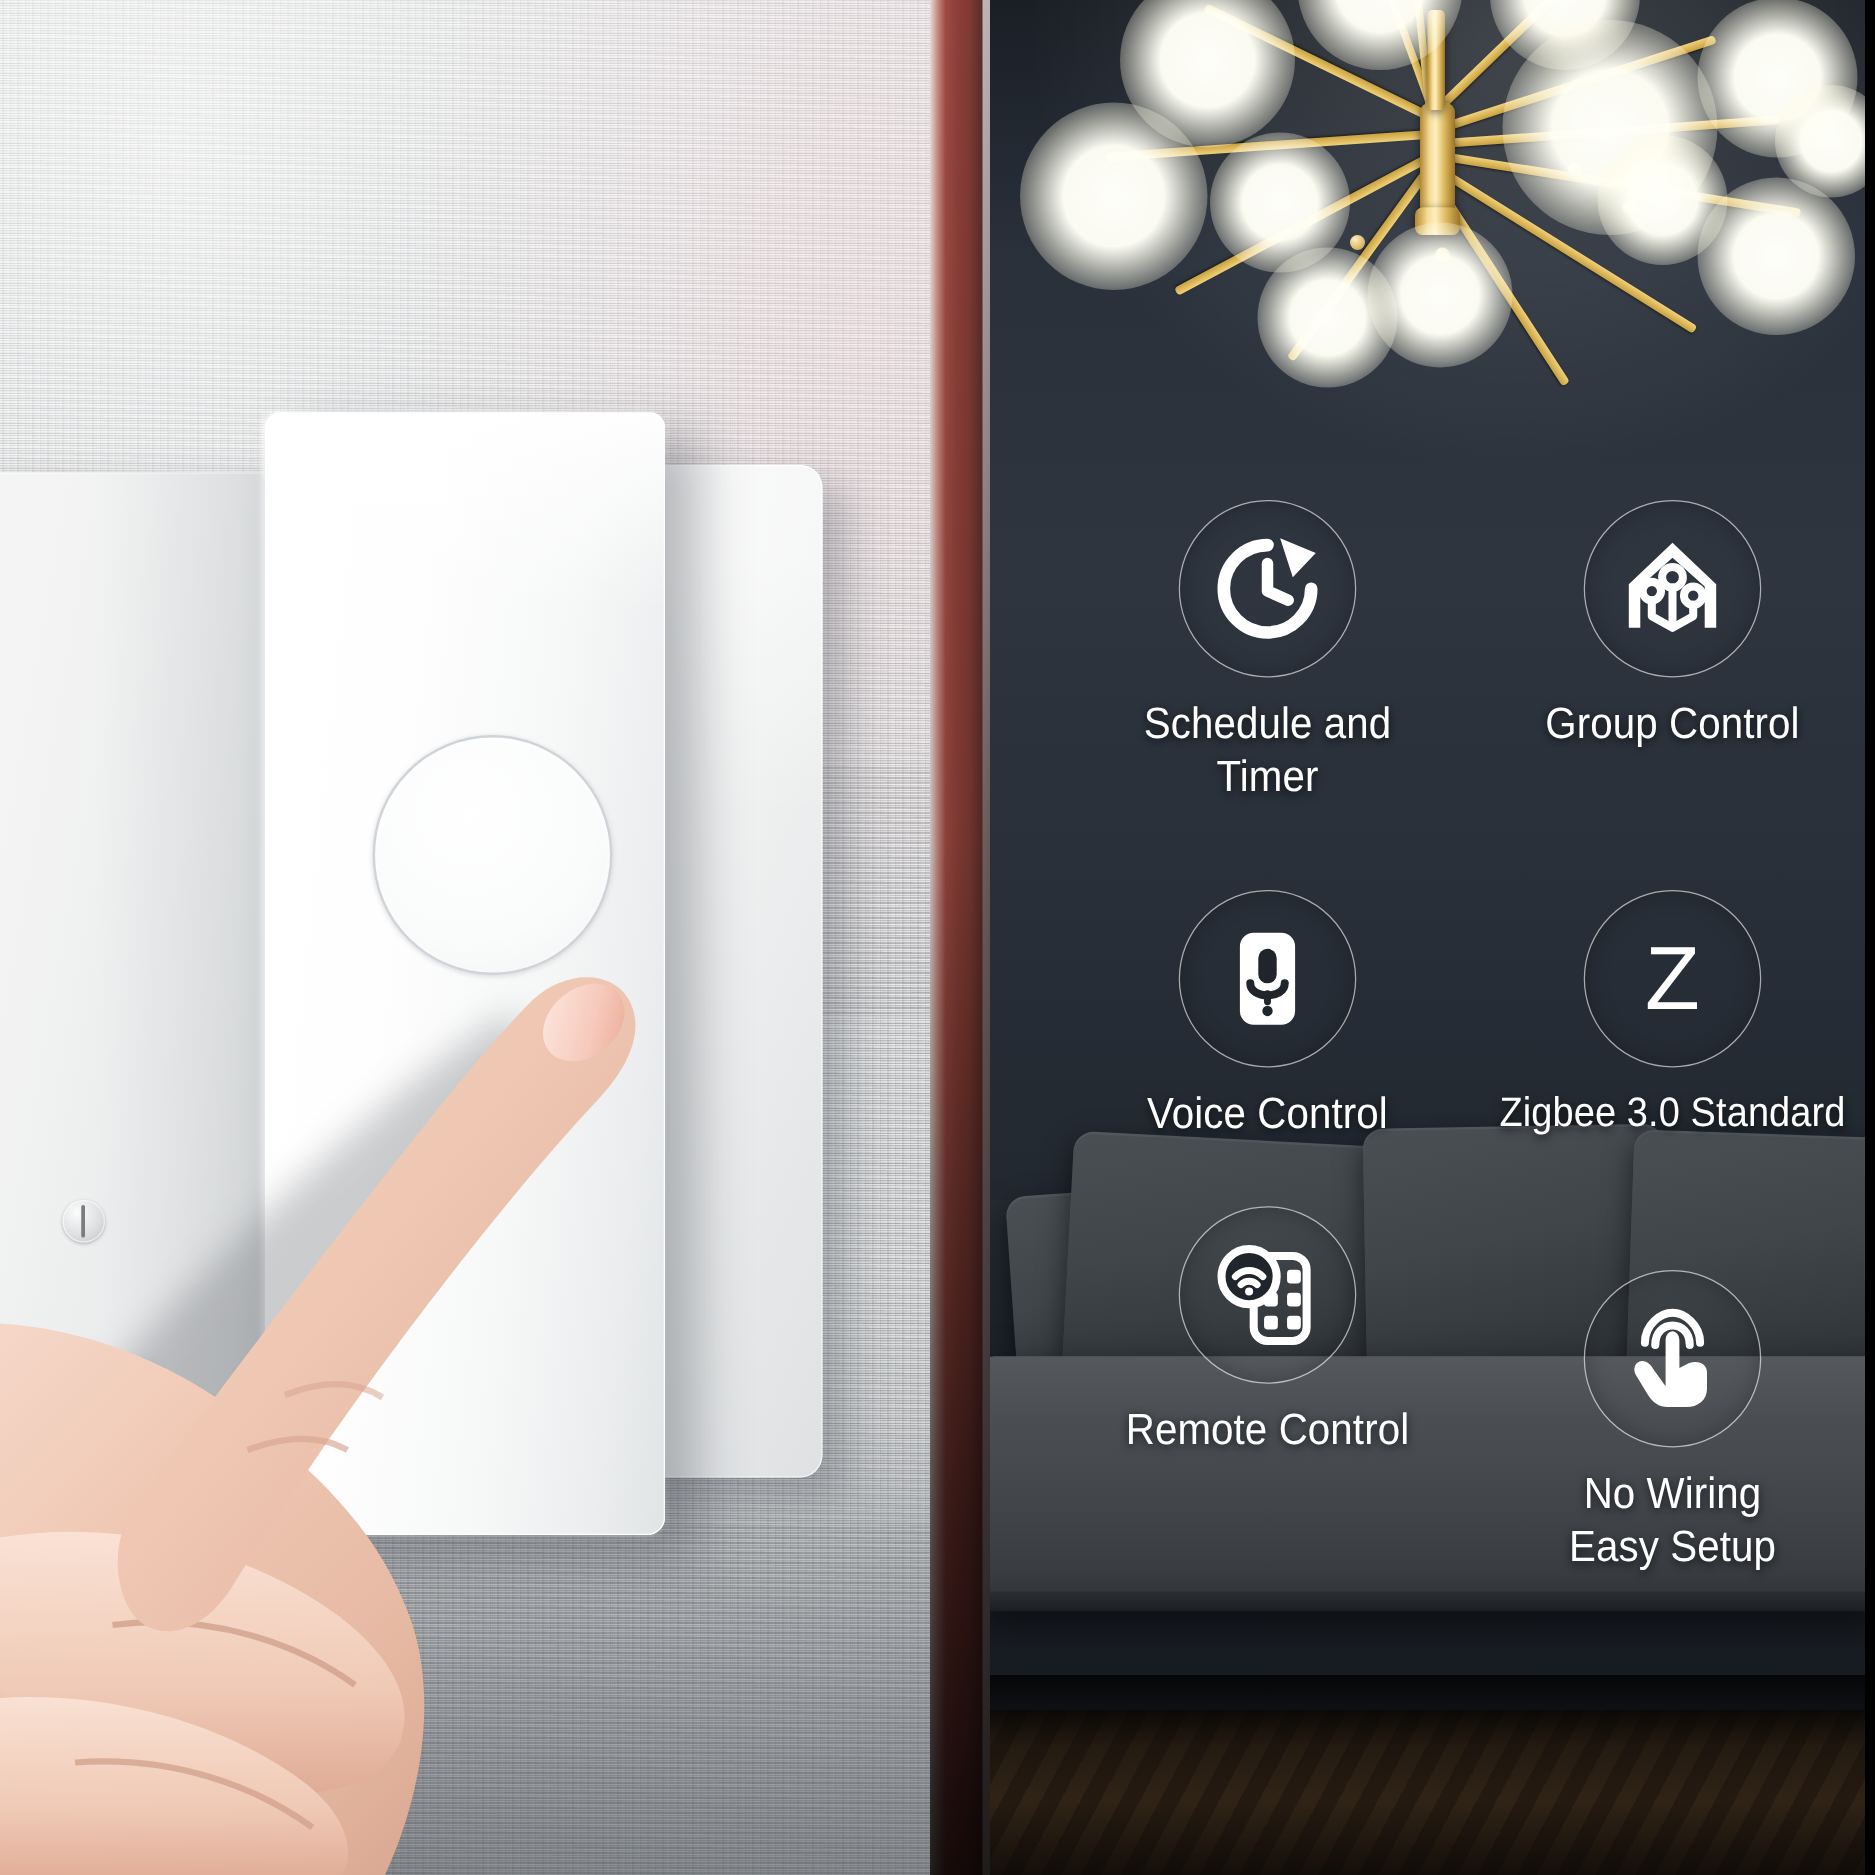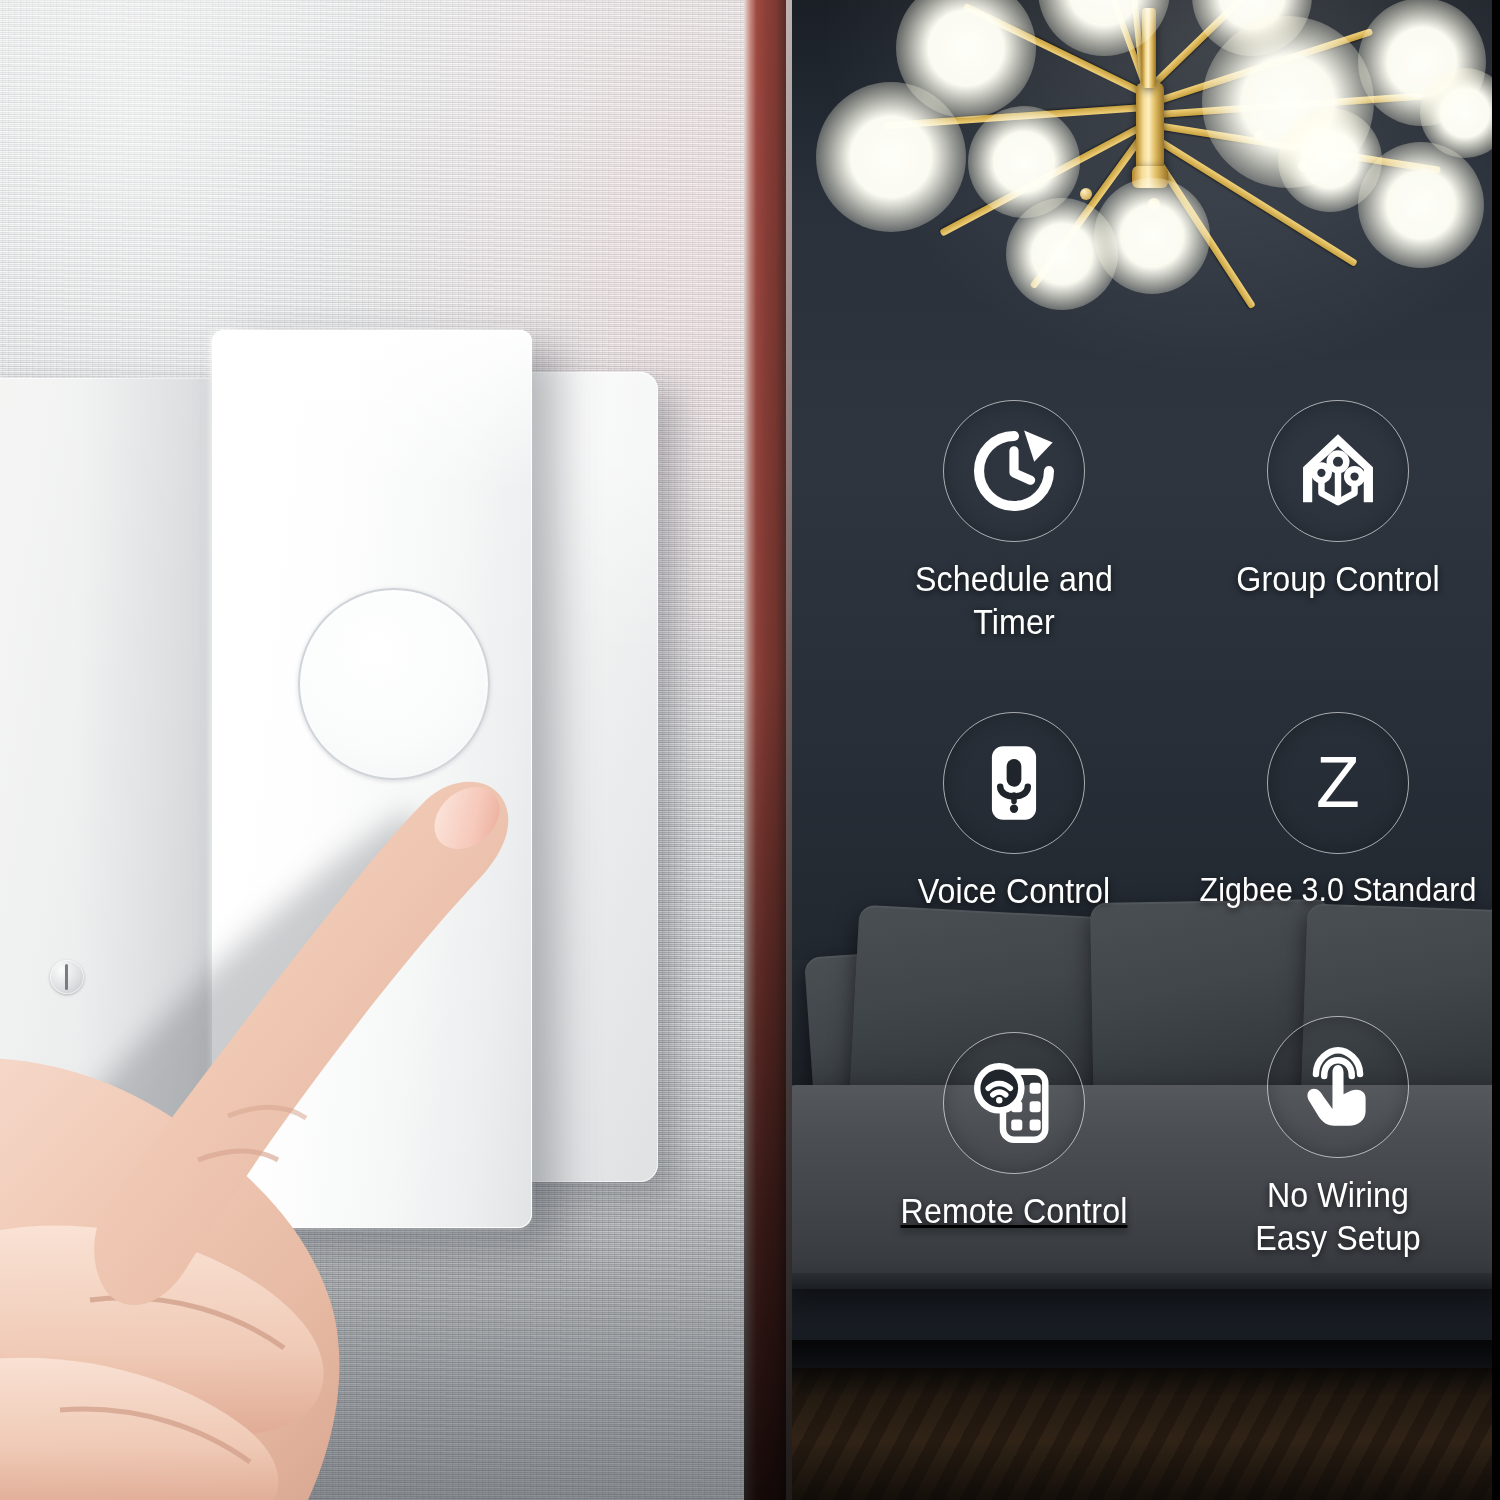--- a/index.html
+++ b/index.html
@@ -370,21 +370,21 @@
 
       <div class="feature" style="left:376px;top:712px;">
         <div class="circle">
           <svg width="92" height="92" viewBox="0 0 100 100">
             <text x="50" y="76" text-anchor="middle" font-family="Liberation Sans, sans-serif" font-size="78" fill="#fff">Z</text>
           </svg>
         </div>
         <div class="flabel sm">Zigbee 3.0 Standard</div>
       </div>
 
-      <div class="feature" style="left:52px;top:1032px;text-decoration:underline;">
+      <div class="feature" style="left:52px;top:965px;">
         <div class="circle">
           <svg width="92" height="92" viewBox="0 0 100 100">
             <rect x="38" y="16" width="46" height="74" rx="12" fill="none" stroke="#fff" stroke-width="7"></rect>
             <rect x="47" y="28" width="12" height="12" rx="3" fill="#fff"></rect>
             <rect x="67" y="28" width="12" height="12" rx="3" fill="#fff"></rect>
             <rect x="47" y="48" width="12" height="12" rx="3" fill="#fff"></rect>
             <rect x="67" y="48" width="12" height="12" rx="3" fill="#fff"></rect>
             <rect x="47" y="68" width="12" height="12" rx="3" fill="#fff"></rect>
             <rect x="67" y="68" width="12" height="12" rx="3" fill="#fff"></rect>
             <circle cx="34" cy="34" r="24" fill="#20252c" stroke="#fff" stroke-width="7"></circle>

